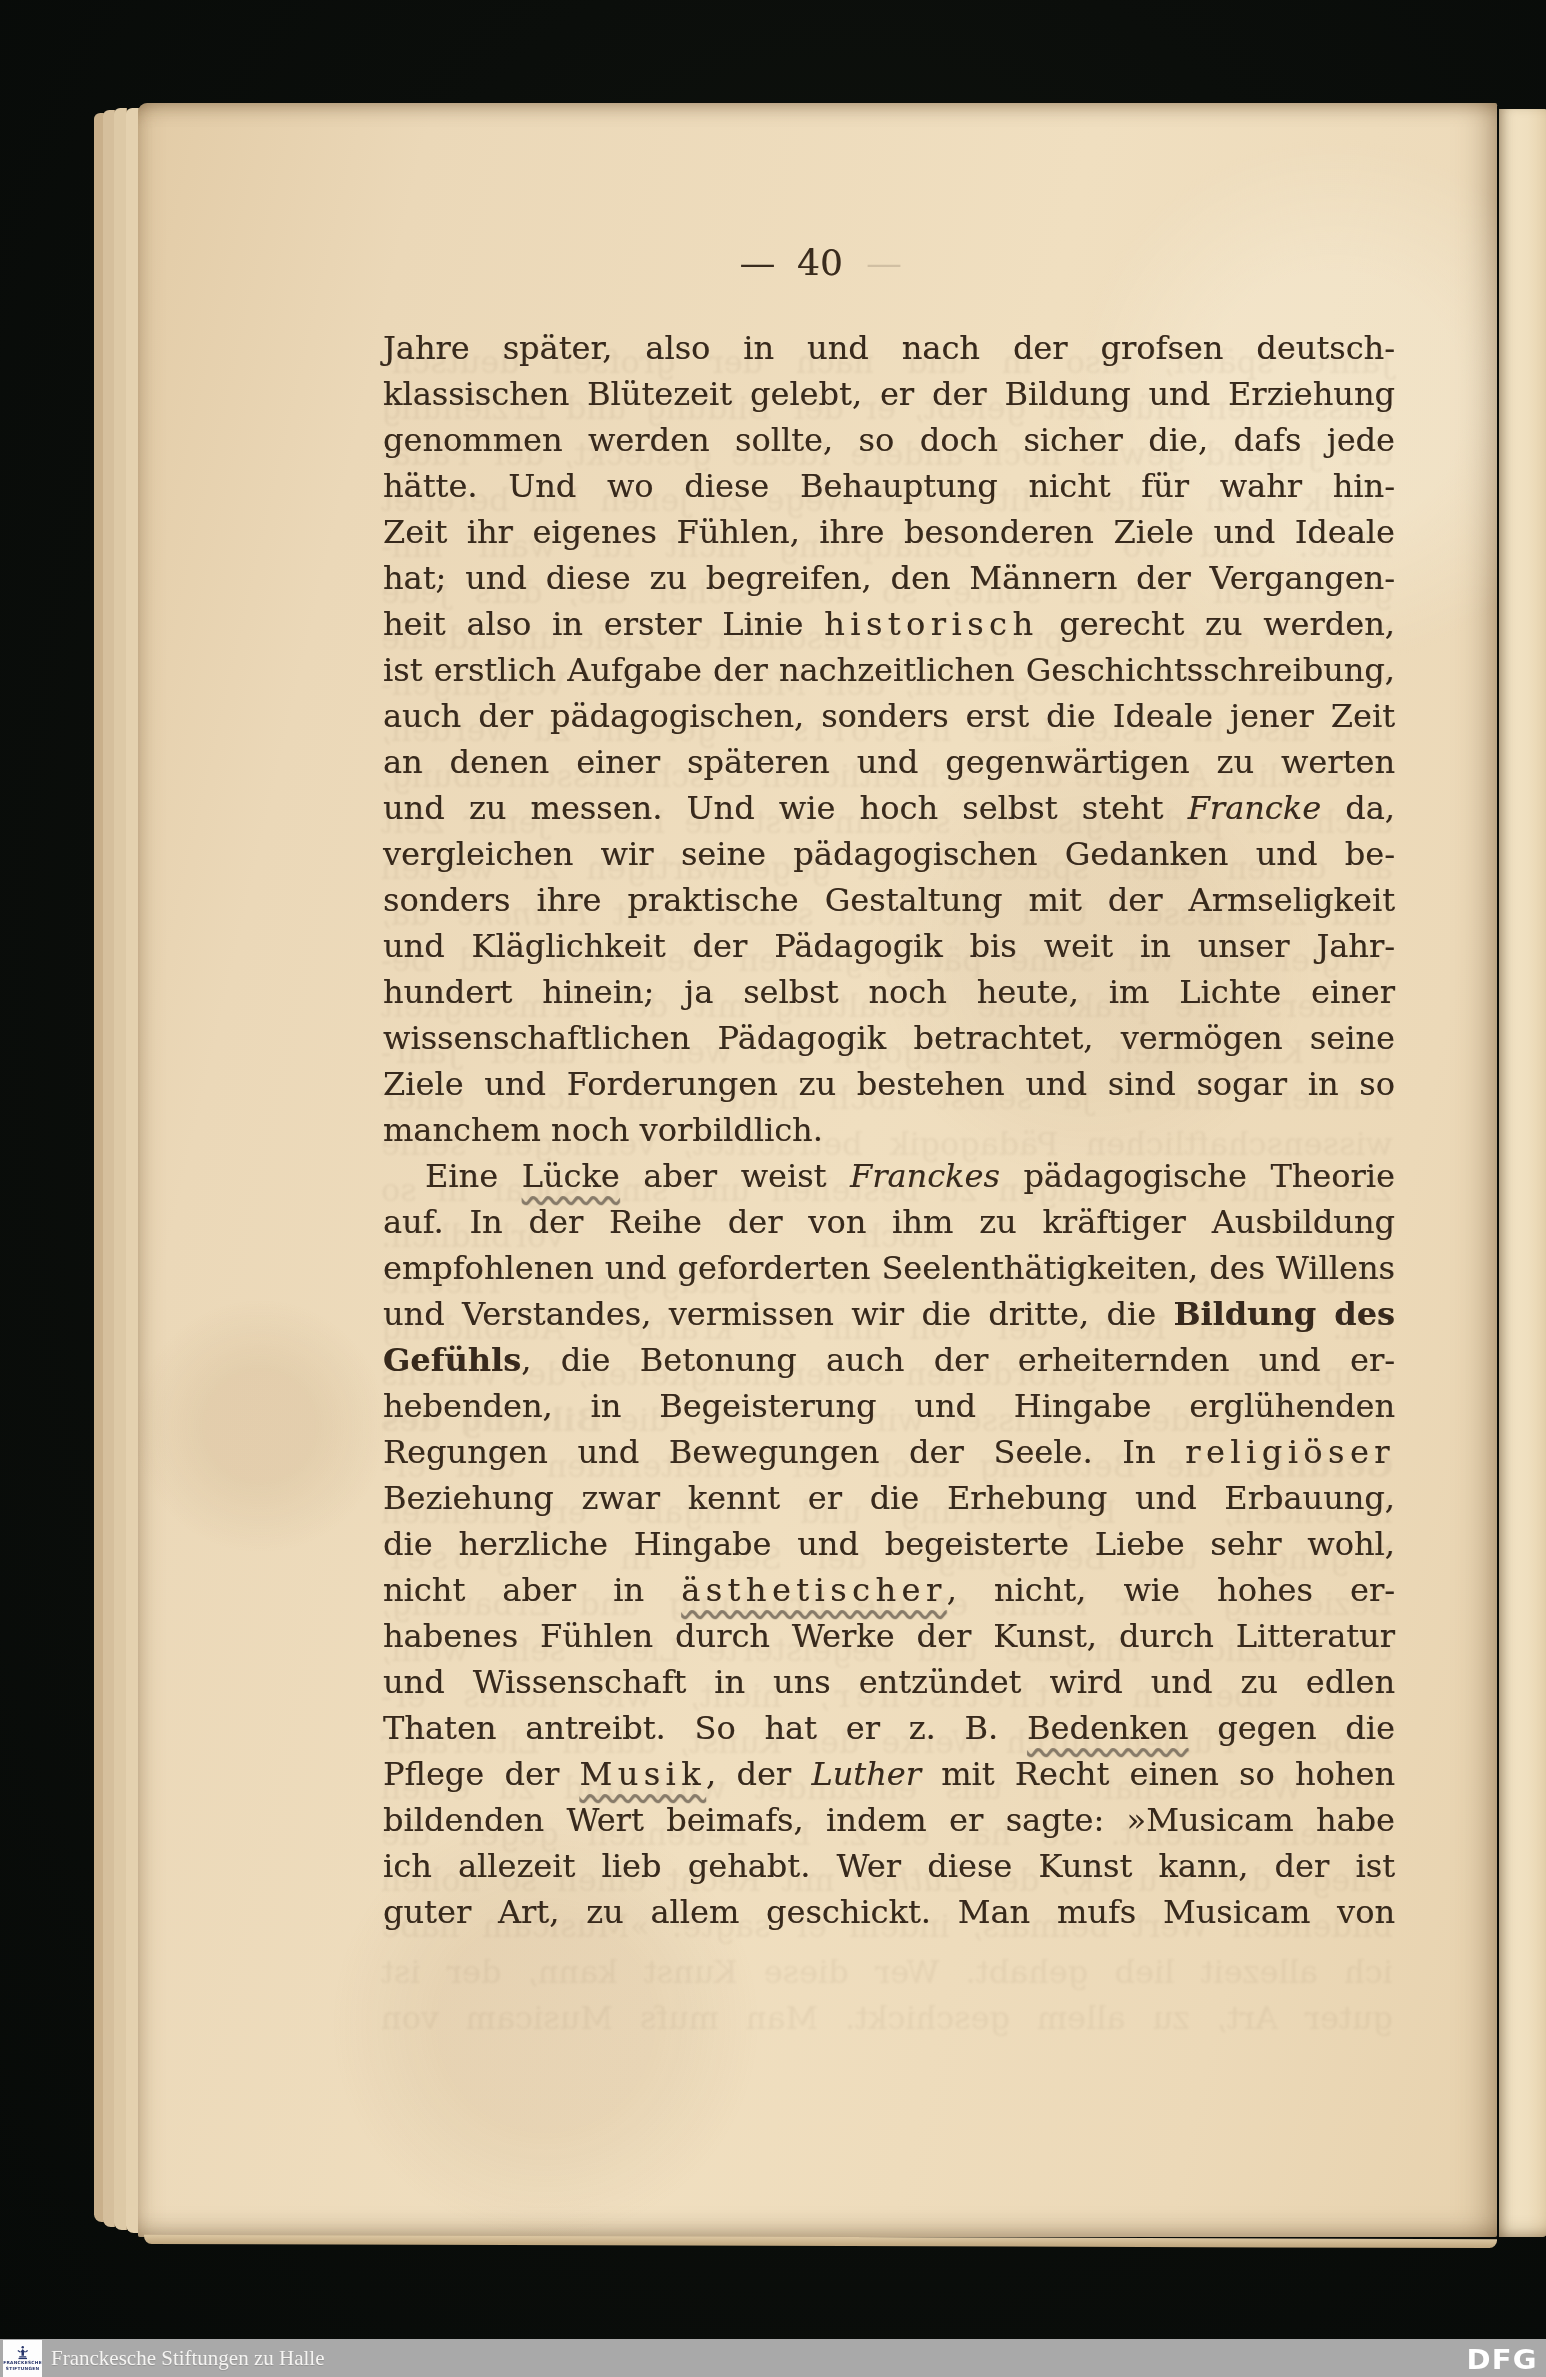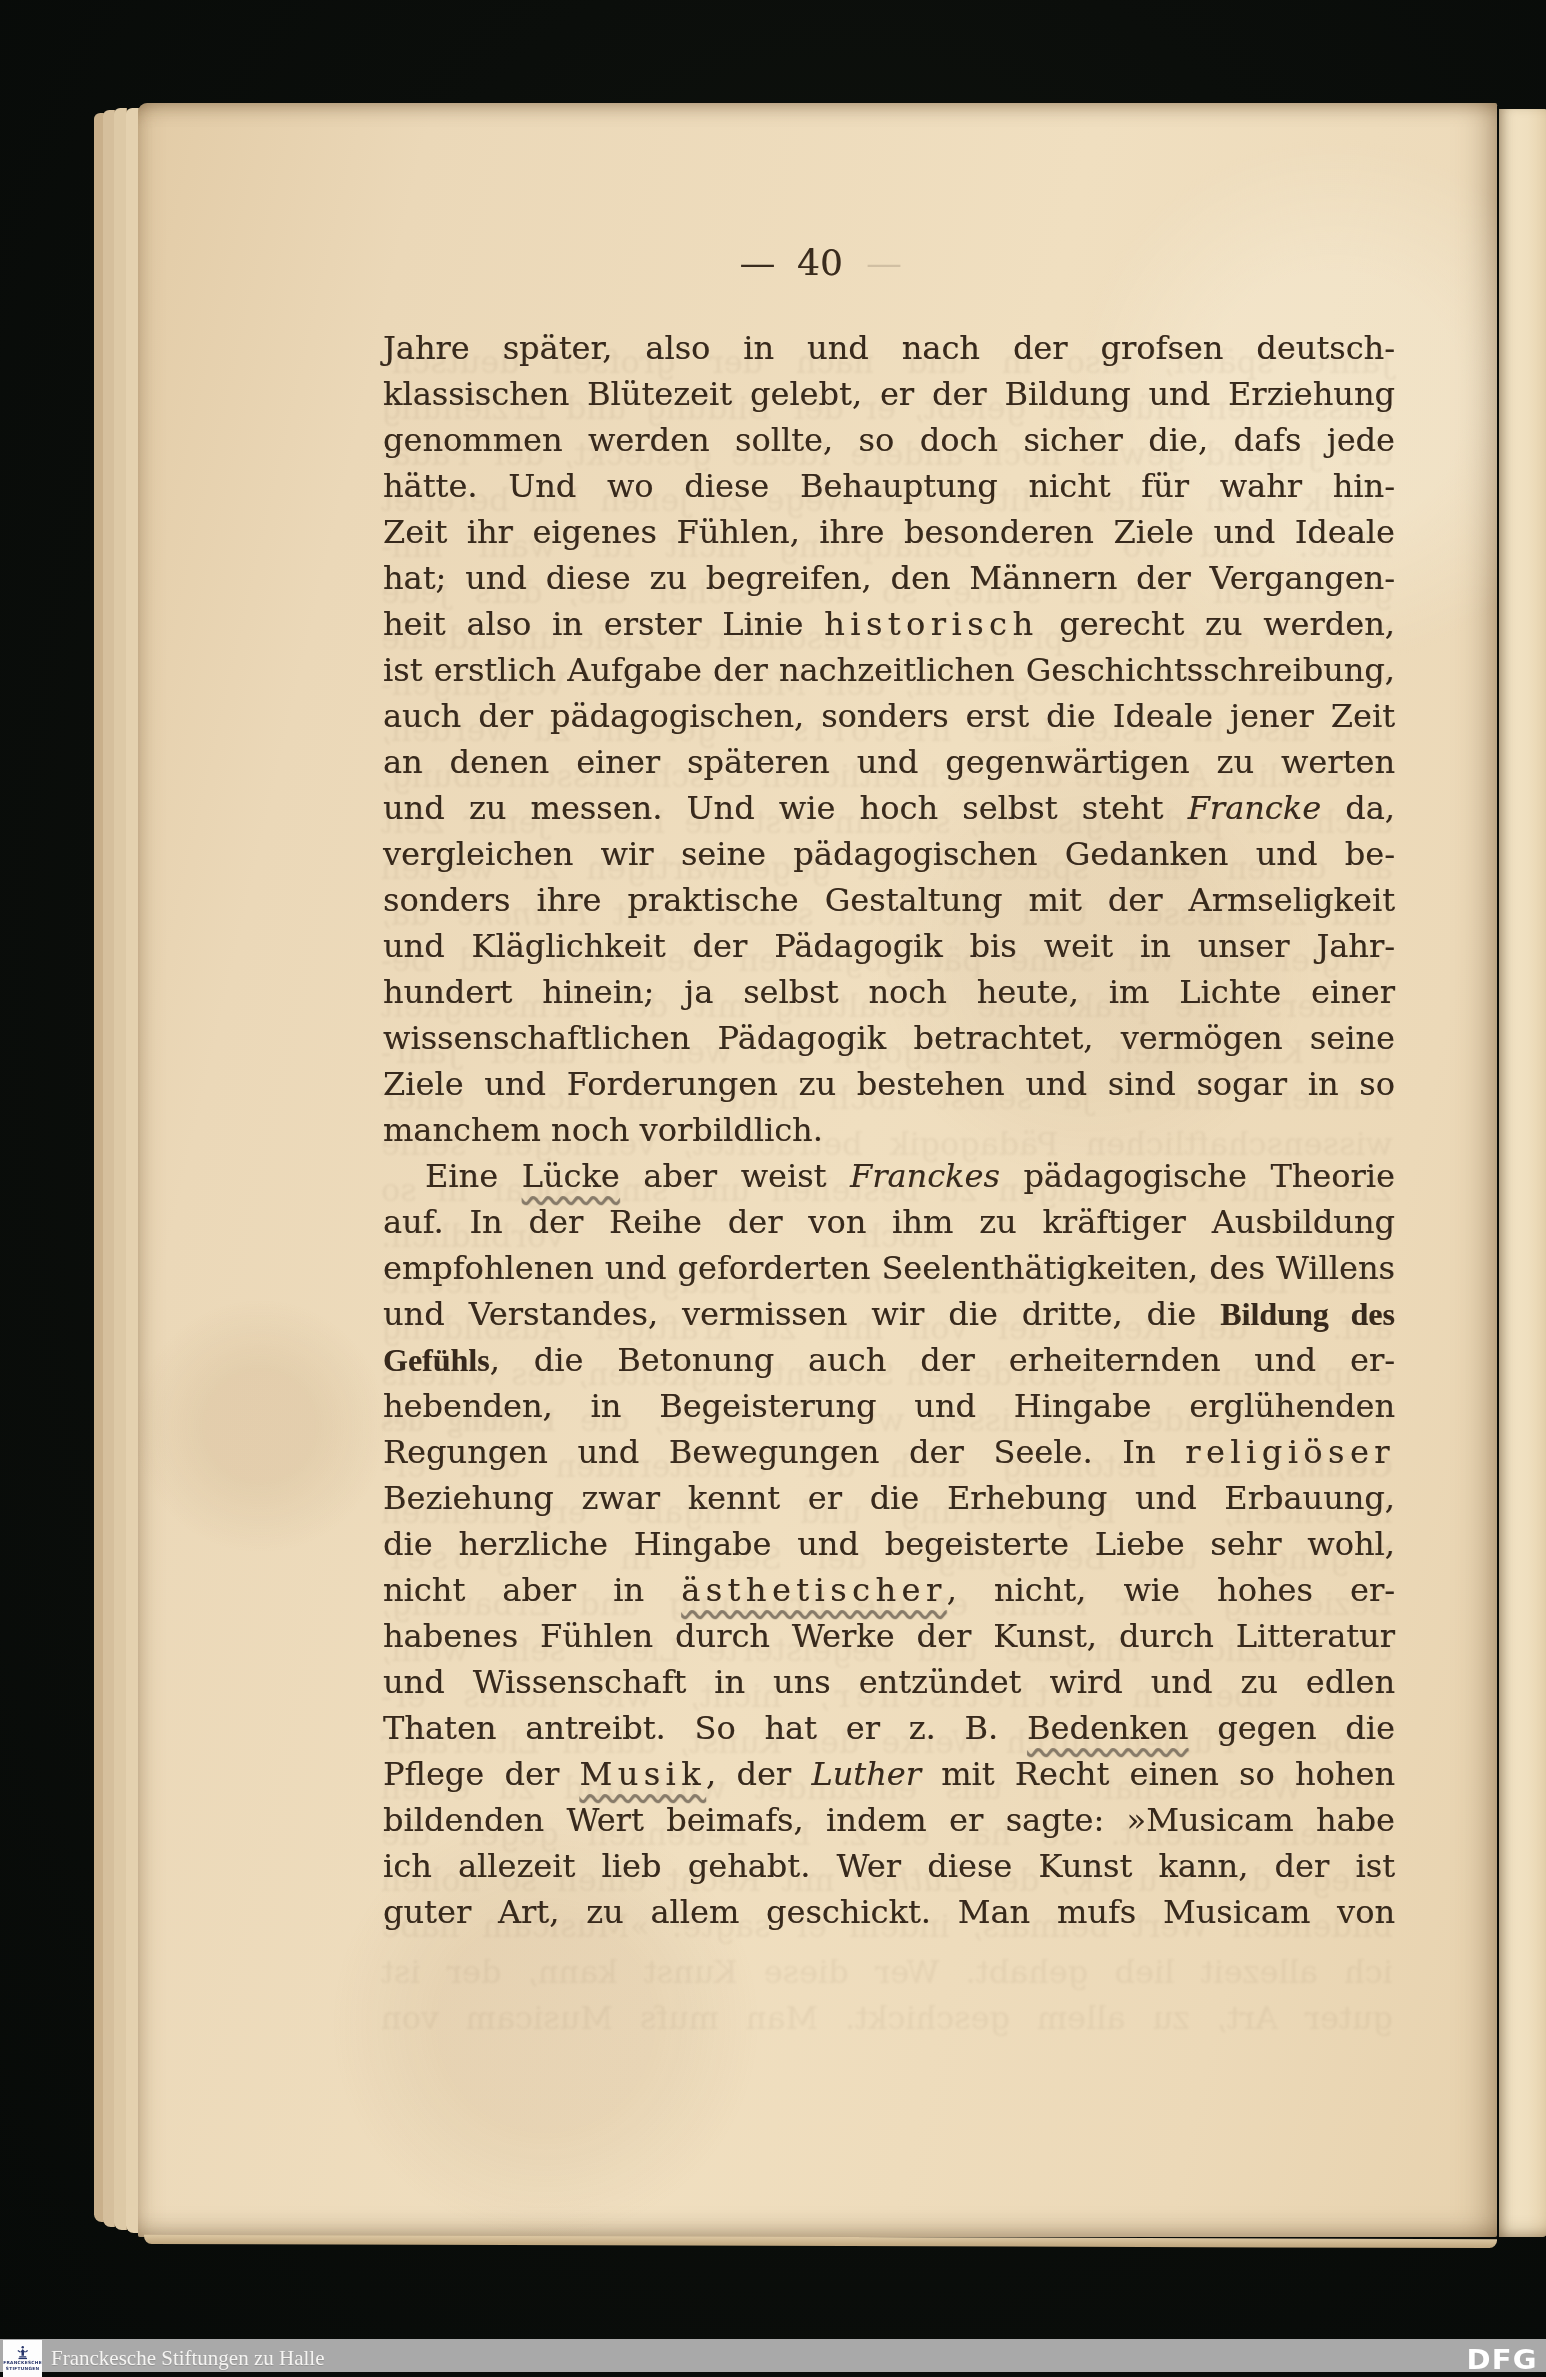--- a/index.html
+++ b/index.html
@@ -57,34 +57,34 @@
   
   .textblock{
     position:absolute;left:383px;top:325px;width:1012px;
     font-size:32px;line-height:46px;color:#37291c;
     text-shadow:0.3px 0.3px 0.5px rgba(55,40,25,.42);
   }
   .textblock .line{text-align:justify;text-align-last:justify;height:46px;white-space:nowrap;}
   .textblock .line.nojust{text-align:right;text-align-last:left;}
   .textblock .line.indent{text-indent:42px;}
   .it{font-style:italic;}
-  .b{font-weight:bold;font-family:Liberation Serif, serif;}
+  .b{font-weight:bold;}
   .sp{letter-spacing:.17em;}
   .pu{text-decoration-line:underline;text-decoration-style:wavy;
       text-decoration-color:rgba(118,108,96,.62);
       text-decoration-thickness:2.7px;text-underline-offset:8.5px;}
   
   .ghost{
     position:absolute;left:381px;top:339px;width:1012px;
     font-size:32px;line-height:46px;color:#5a4226;
     transform:scaleX(-1);opacity:.065;filter:blur(1.3px);pointer-events:none;
   }
   .ghost .line{text-align:justify;text-align-last:justify;height:46px;white-space:nowrap;}
   
-  .footerbar{position:absolute;left:0;top:2339px;width:1547px;height:33px;background:#a9a9a9;}
+  .footerbar{position:absolute;left:0;top:2339px;width:1547px;height:39px;background:#a9a9a9;}
   .logo-box{
     position:absolute;left:3.1px;top:0.8px;width:39px;height:37px;background:#fdfdfd;
     display:flex;flex-direction:column;align-items:center;justify-content:center;gap:0.8px;
   }
   .logo-text{font-family:"DejaVu Sans",sans-serif;font-size:4.3px;line-height:4.6px;
     letter-spacing:0.3px;color:#27356b;text-align:center;font-weight:bold;}
   .footer-label{
     position:absolute;left:51px;top:0;height:39px;display:flex;align-items:center;
     font-family:"Liberation Serif", serif;font-size:21px;color:#f5f4f2;
     text-shadow:0 0.8px 0.8px rgba(0,0,0,.15);

